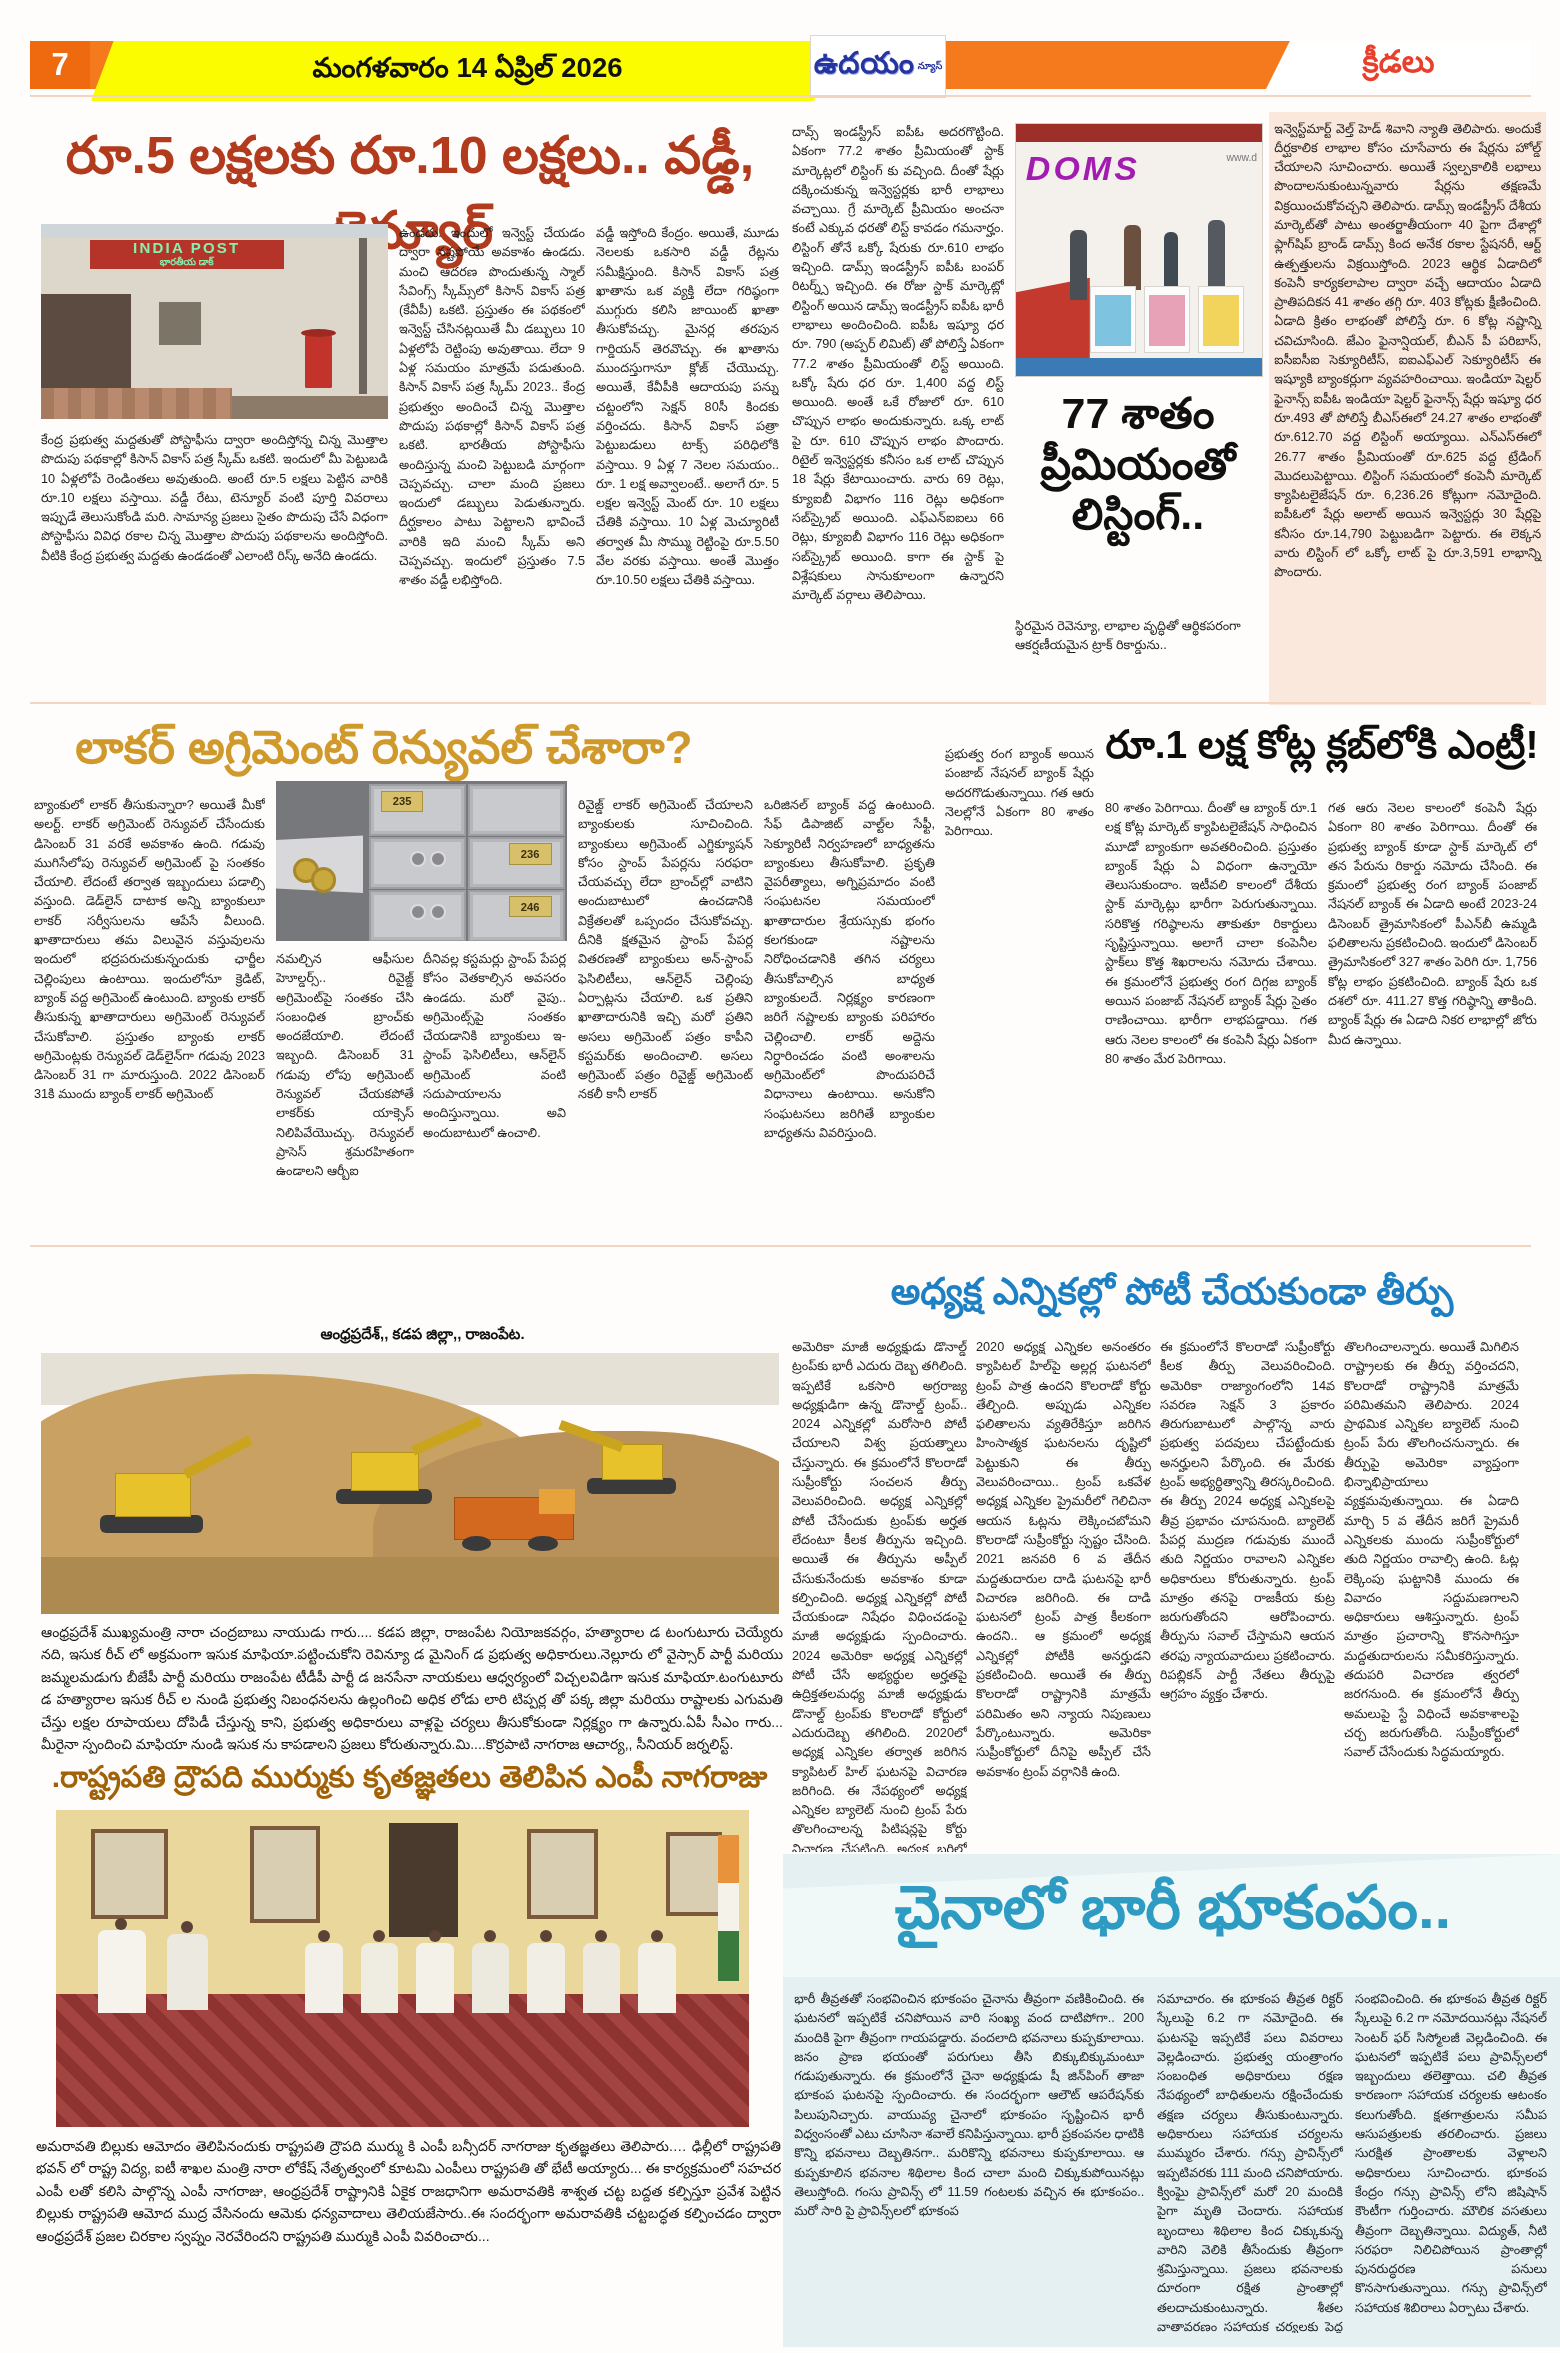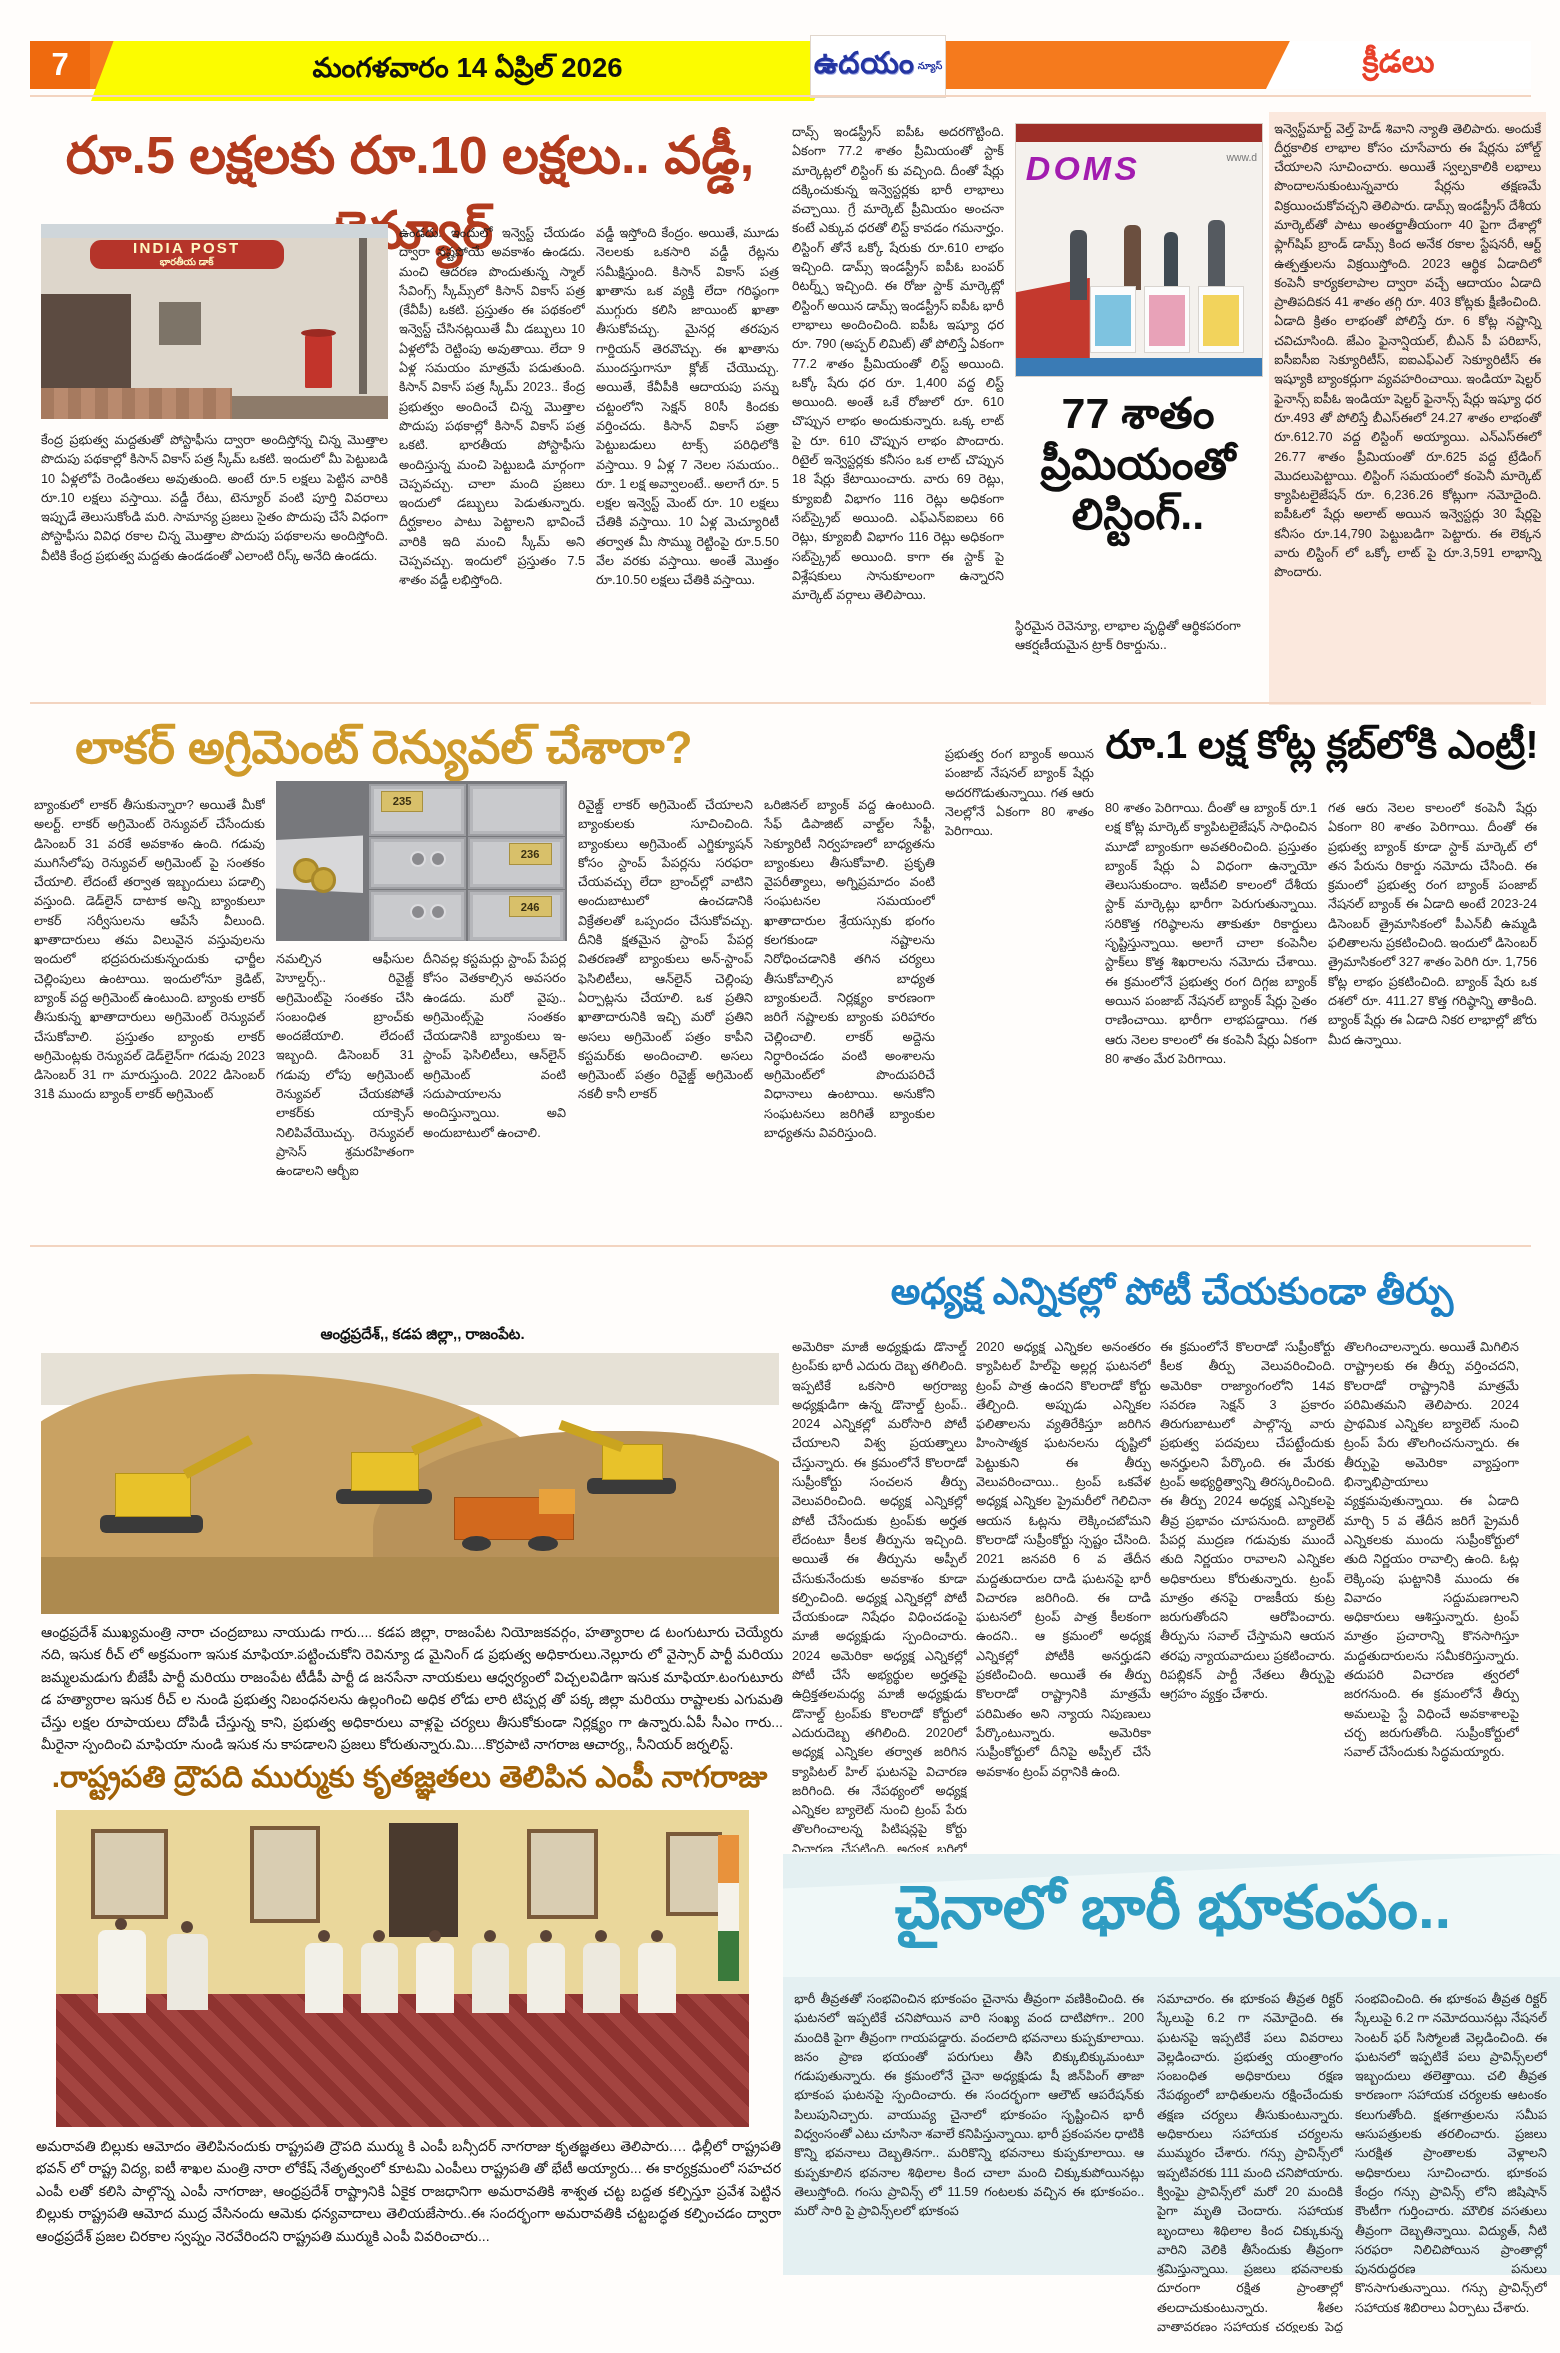--- a/index.html
+++ b/index.html
@@ -34,31 +34,31 @@
   .hl-pnb{position:absolute;left:1102px;top:716px;width:440px;height:71px;color:#0d0d0d;font-size:39px;
           font-weight:bold;text-align:center;line-height:1.5;}
   .hl-sand{position:absolute;left:63px;top:1262px;width:719px;height:63px;color:#0d0d0d;font-size:42px;
            font-weight:bold;text-align:center;line-height:1.3;}
   .sand-byline{position:absolute;left:63px;top:1325px;width:719px;height:22.4px;color:#111;font-size:15px;
                font-weight:bold;text-align:center;}
   .hl-trump{position:absolute;left:805px;top:1266px;width:734px;height:63px;color:#1d80c4;font-size:37px;
             font-weight:bold;text-align:center;line-height:1.4;}
   .hl-pres{position:absolute;left:37px;top:1759px;width:745px;height:42px;color:#a16207;font-size:30px;
            font-weight:bold;text-align:center;line-height:1.2;}
-  .china-block{position:absolute;left:783px;top:1854px;width:778px;height:421px;background:#e4f0f2;}
+  .china-block{position:absolute;left:783px;top:1854px;width:778px;height:493px;background:#e4f0f2;}
   .china-band{position:absolute;left:0;top:0;width:100%;height:123px;background:#f0f8f8;
               clip-path:polygon(0 28%,100% 0,100% 100%,0 100%);}
   .hl-china{position:absolute;left:21px;top:9px;width:738px;height:112px;color:#2e9cc2;font-size:60px;
             font-weight:bold;text-align:center;line-height:1.5;}
   
   .photo{position:absolute;overflow:hidden;}
   .ip-wall{position:absolute;inset:0;background:#ddd6cb;}
   .ip-sky{position:absolute;left:0;top:0;width:100%;height:7%;background:#cfd6da;}
-  .ip-sign{position:absolute;left:14%;top:8%;width:56%;height:15%;background:#b5342a;color:#fef9c3;
-           display:flex;flex-direction:column;align-items:center;justify-content:center;font-weight:bold;border-radius:11px;}
+  .ip-sign{position:absolute;left:14%;top:8%;width:56%;height:15%;background:#b5342a;color:#86efac;
+           display:flex;flex-direction:column;align-items:center;justify-content:center;font-weight:bold;}
   .ip-sign .l1{font-size:15px;letter-spacing:2.2px;}
   .ip-sign .l2{font-size:9.7px;}
   .ip-gate{position:absolute;left:0;bottom:14%;width:26%;height:50%;background:#5c4b41;}
   .ip-tiles{position:absolute;left:0;bottom:0;width:55%;height:16%;background:#b98a6e;
             background-image:repeating-linear-gradient(90deg,#a67a5f 0 13.4px,#b98a6e 13.4px 27px);}
   .ip-floor{position:absolute;left:55%;bottom:0;width:45%;height:12%;background:#8d7b6a;}
   .ip-postbox{position:absolute;right:16%;bottom:16%;width:8%;height:28%;background:#c2342b;border-radius:4.5px 4.5px 1.5px 1.5px;}
   .ip-postcap{position:absolute;right:15%;bottom:42%;width:10%;height:4%;background:#9c2a22;border-radius:50%;}
   .ip-pillar{position:absolute;right:6%;top:7%;width:2.5%;height:80%;background:#6e665e;}
   .ip-win{position:absolute;background:#7d7468;}

